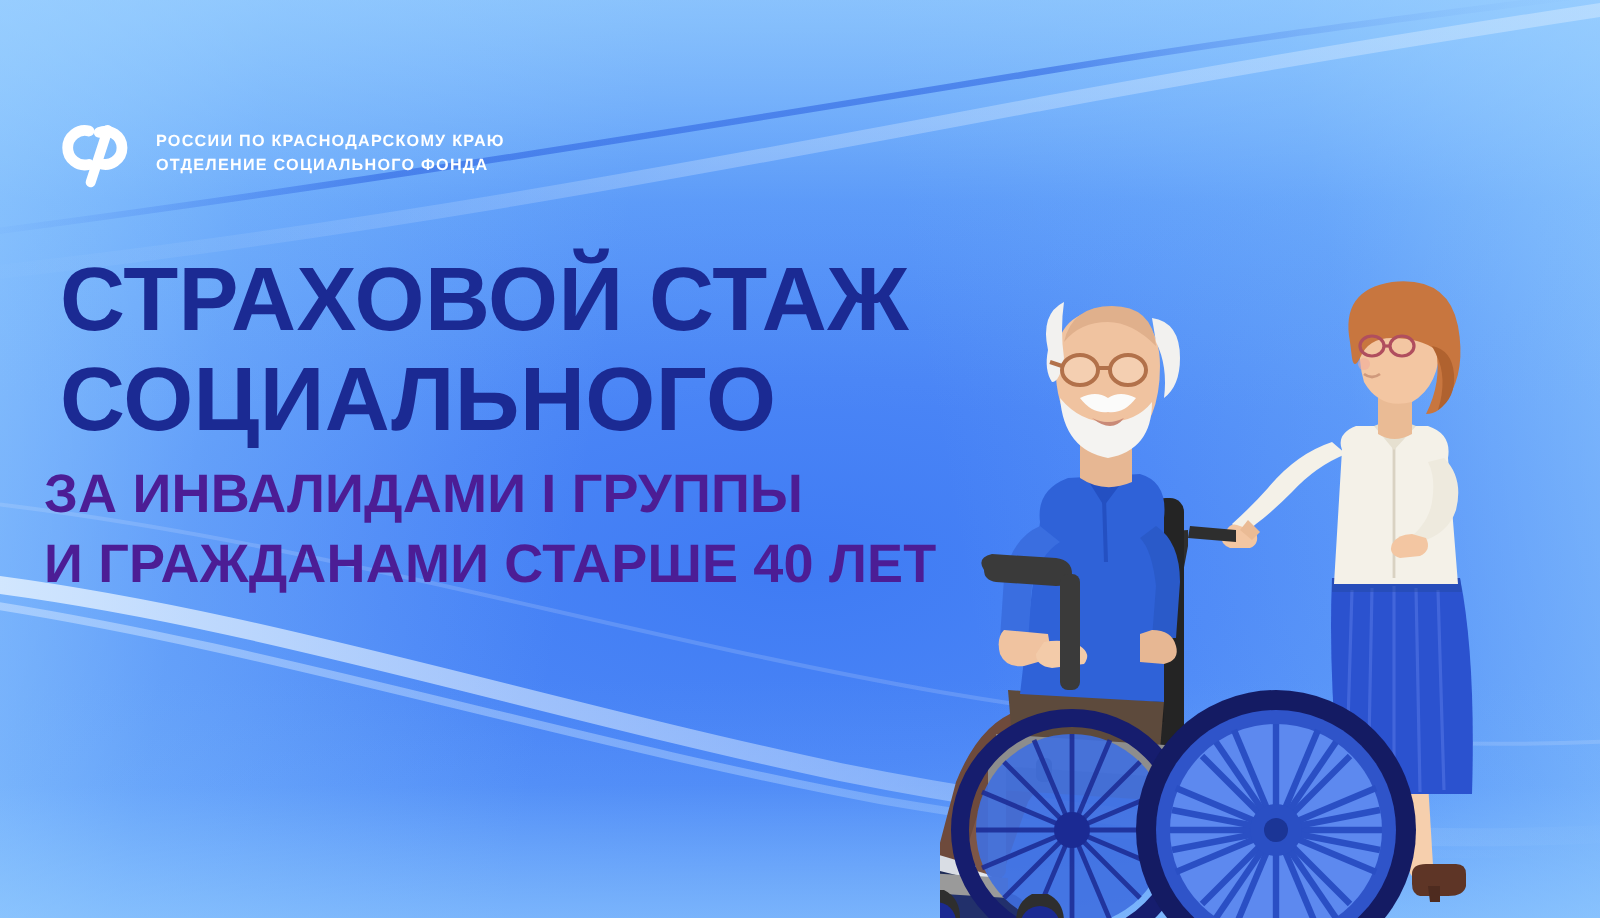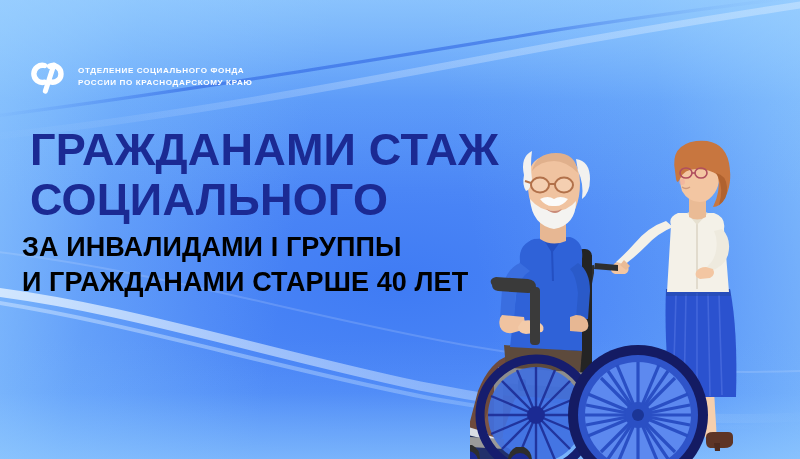--- a/index.html
+++ b/index.html
@@ -71,21 +71,21 @@
     line-height:1.05;
     white-space:nowrap;
   }
   .headline .ln { display:block; }
   .headline .ln2 { margin-top:3px; }
 
   
   .subtitle {
     position:absolute; left:22px; top:230px;
     z-index:12;
-    color:#000000;
+    color:#4c1d95;
     font-size:27px;
     font-weight:bold;
     letter-spacing:.1px;
     line-height:1.28;
     white-space:nowrap;
   }
   .subtitle .ln { display:block; }
 
   
   .illustration {
@@ -139,27 +139,27 @@
 
   <div class="logo-block">
     <svg class="logo-mark" viewBox="0 0 40 44">
       <g fill="none" stroke="#ffffff" stroke-width="5.4" stroke-linecap="round">
         <path d="M17.5,10.5 A8.6,8.6 0 1 0 17.5,27.2"></path>
         <path d="M22.6,11.2 A8.3,8.3 0 1 1 22.6,26.6"></path>
       </g>
       <rect x="20.1" y="6.8" width="5.0" height="32.5" rx="2.5" fill="#ffffff" transform="rotate(18 22.6 23)"></rect>
     </svg>
     <div class="logo-text">
+      <div>РОССИИ ПО КРАСНОДАРСКОМУ КРАЮ</div>
       <div>ОТДЕЛЕНИЕ СОЦИАЛЬНОГО ФОНДА</div>
-      <div>РОССИИ ПО КРАСНОДАРСКОМУ КРАЮ</div>
     </div>
   </div>
 
   <h1 class="headline">
-    <span class="ln ln1">ГРАЖДАНАМИ СТАЖ</span>
+    <span class="ln ln1">СТРАХОВОЙ СТАЖ</span>
     <span class="ln ln2">СОЦИАЛЬНОГО</span>
   </h1>
 
   <h2 class="subtitle">
     <span class="ln">ЗА ИНВАЛИДАМИ I ГРУППЫ</span>
     <span class="ln">И ГРАЖДАНАМИ СТАРШЕ 40 ЛЕТ</span>
   </h2>
 
   <svg class="illustration" viewBox="0 0 330 330">
 

